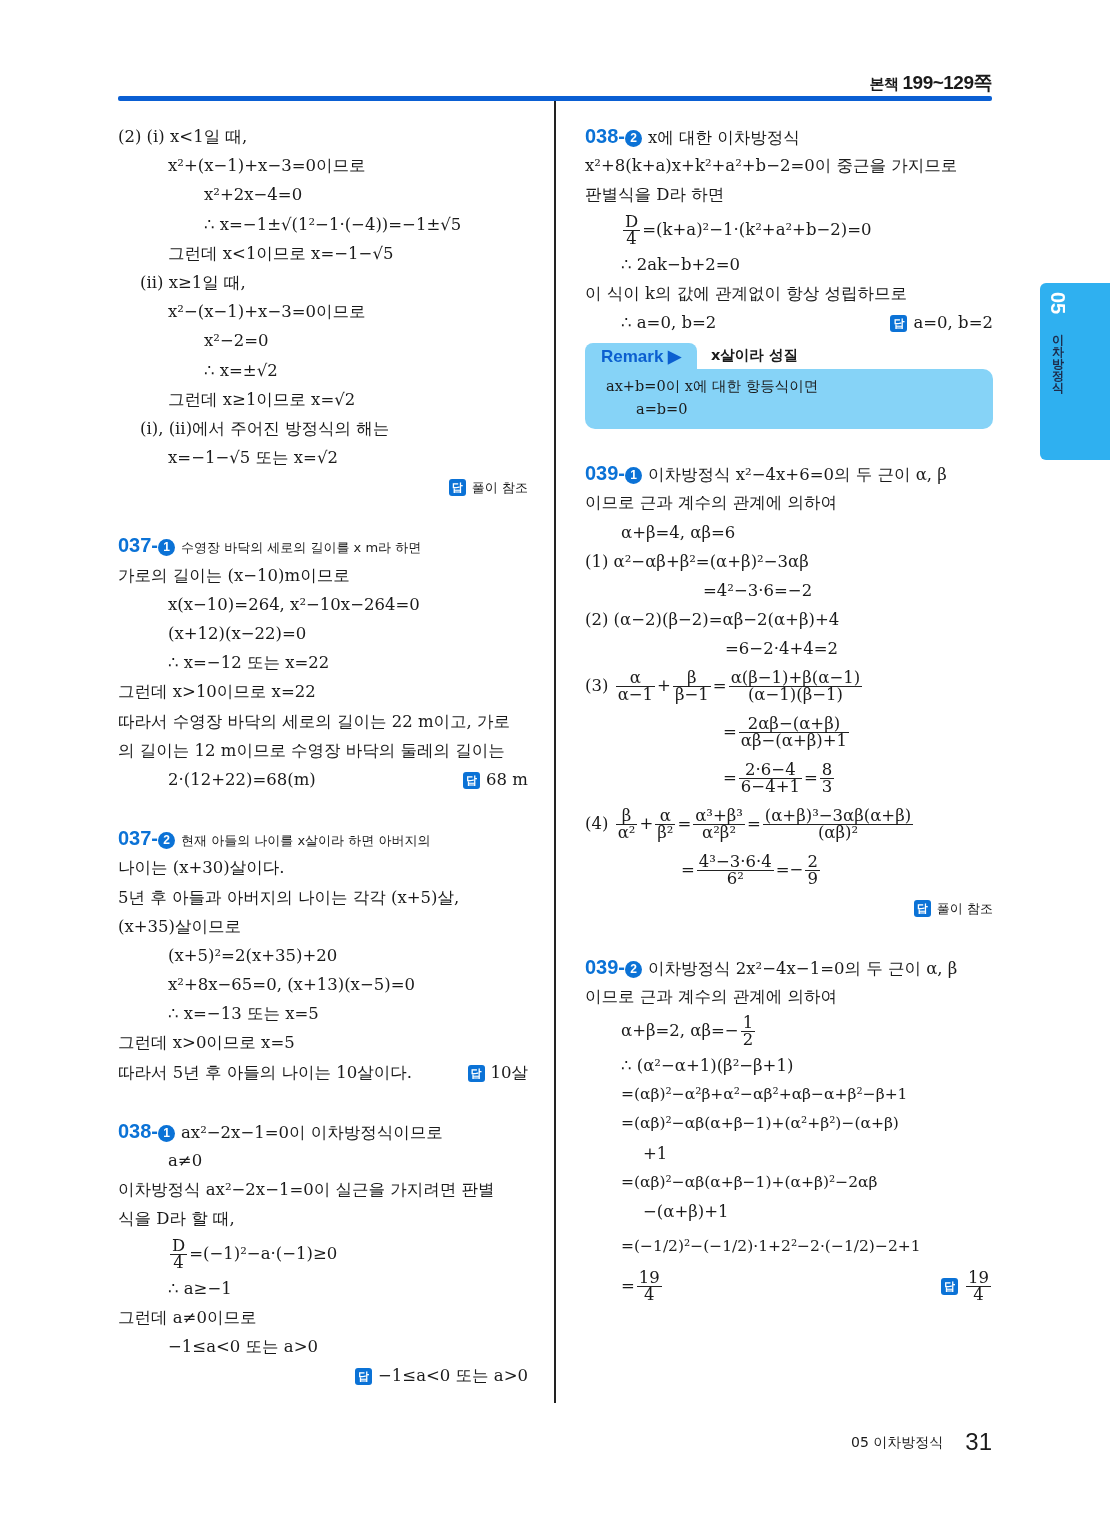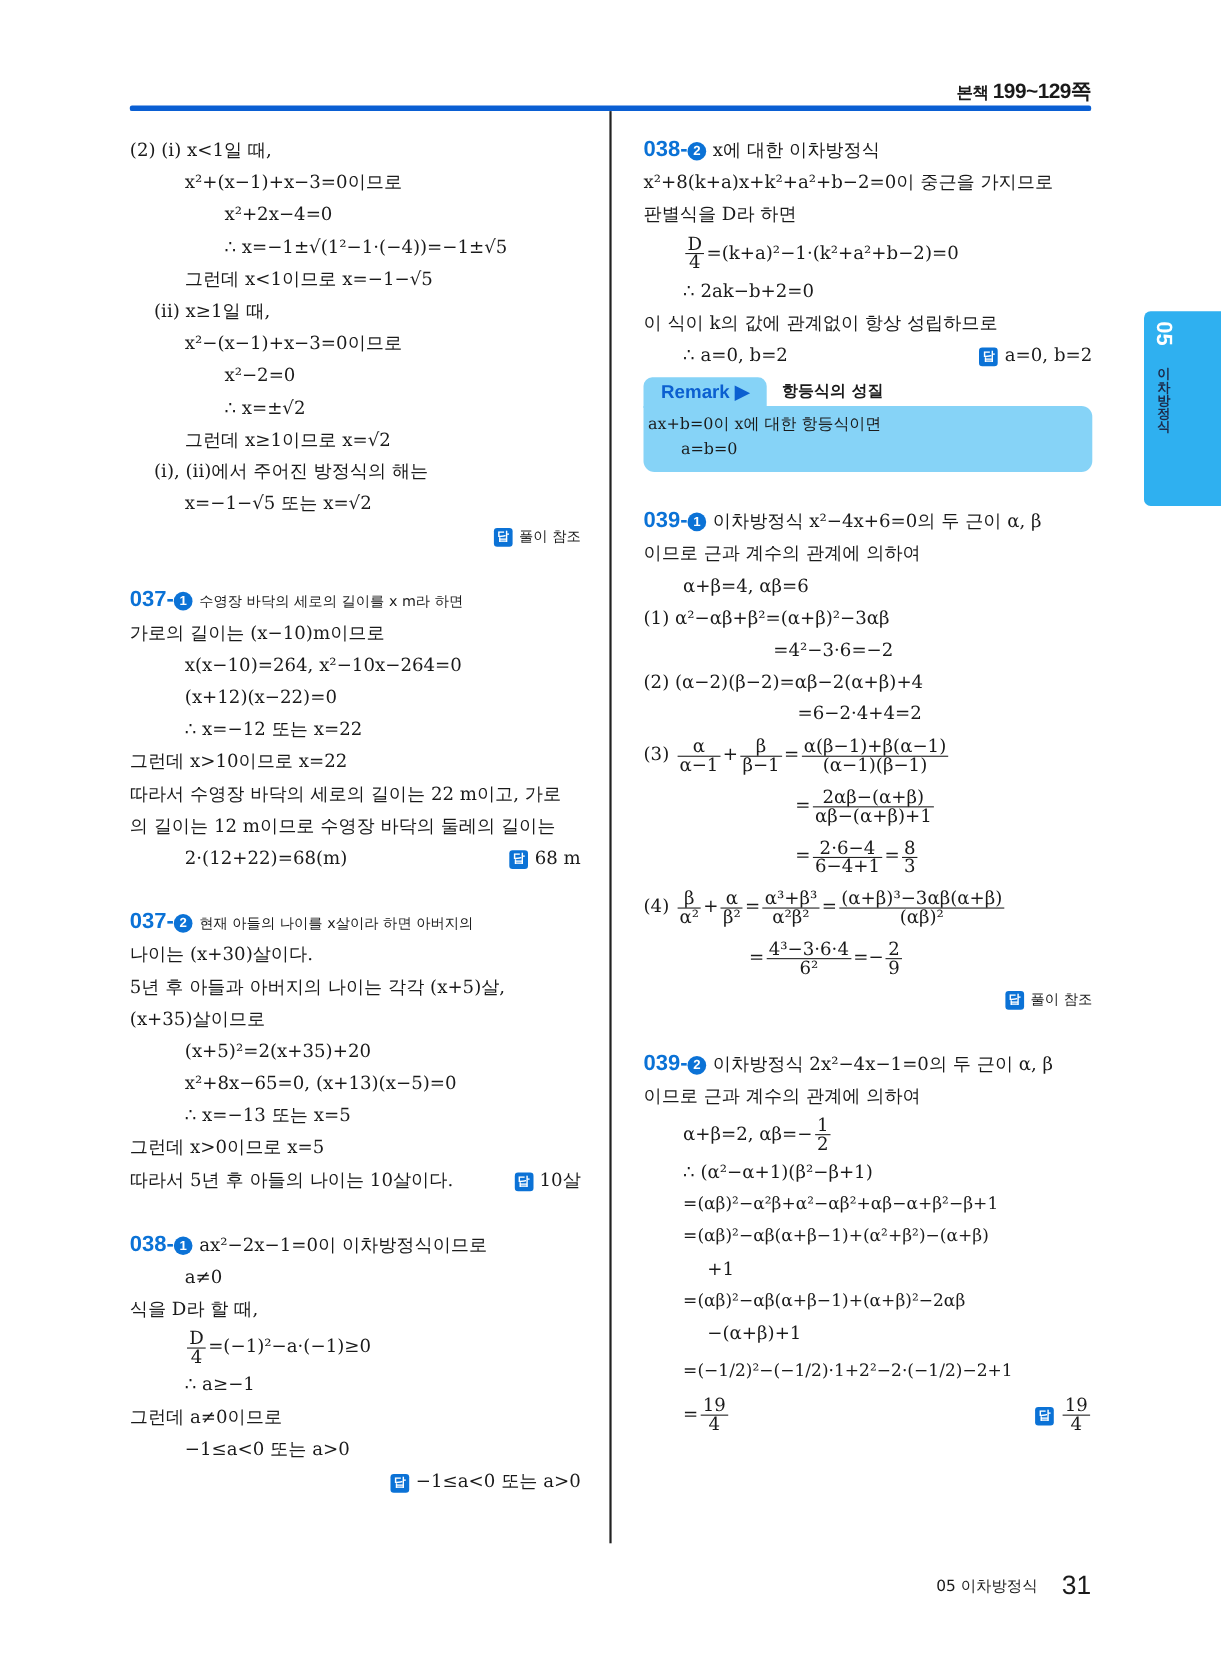--- a/index.html
+++ b/index.html
@@ -60,21 +60,21 @@
     font-family:"Liberation Sans", sans-serif; font-weight:bold; color:#0b5fd0;
     font-size:17px; line-height:28px; padding-left:16px; box-sizing:border-box;
   }
   .remark-title {
     position:absolute; left:126px; top:3px;
     font-family:"DejaVu Sans", sans-serif; font-weight:bold; font-size:14.5px;
   }
   .remark-body {
     position:absolute; left:0; top:26px; width:408px; height:60px;
     background:#86d3f7; border-radius:0 10px 10px 10px; box-sizing:border-box;
-    padding:6px 0 0 4px; font-size:14.5px;
+    padding:6px 0 0 21px; font-size:14.5px;
   }
   .remark-body .line { height:23px; line-height:23px; }
   .side-tab {
     position:absolute; left:1040px; top:283px; width:70px; height:177px;
     background:#2fb0f0; border-radius:6px 0 0 6px;
   }
   .side-tab-text {
     position:absolute; left:1046px; top:292px; writing-mode:vertical-rl;
     font-family:"Liberation Sans", sans-serif; color:#fff; font-weight:bold;
   }
@@ -158,20 +158,21 @@
     </div>
   </div>
 
   <div class="gap"></div>
 
   <div>
     <div class="line">
       <span class="prob"><span>038-</span><span class="circ">1</span></span><span>ax²−2x−1=0이 이차방정식이므로</span>
     </div>
     <div class="line ind2">a≠0</div>
+    <div class="line">이차방정식 ax²−2x−1=0이 실근을 가지려면 판별</div>
     <div class="line">식을 D라 할 때,</div>
     <div class="line tall ind2">
       <span class="frac"><span class="num">D</span><span class="den">4</span></span><span>=(−1)²−a·(−1)≥0</span>
     </div>
     <div class="line ind2">∴ a≥−1</div>
     <div class="line">그런데 a≠0이므로</div>
     <div class="line ind2">−1≤a&lt;0 또는 a&gt;0</div>
     <div class="line">
       <span class="ans"><span class="ans-badge">답</span><span>−1≤a&lt;0 또는 a&gt;0</span></span>
     </div>
@@ -191,21 +192,21 @@
     <div class="line" style="padding-left:36px">∴ 2ak−b+2=0</div>
     <div class="line">이 식이 k의 값에 관계없이 항상 성립하므로</div>
     <div class="line" style="padding-left:36px">
       <span>∴ a=0, b=2</span>
       <span class="ans"><span class="ans-badge">답</span><span>a=0, b=2</span></span>
     </div>
   </div>
 
   <div class="remark">
     <div class="remark-tab">Remark ▶</div>
-    <div class="remark-title">항등식의 성질</div>
+    <div class="remark-title">x살이라 성질</div>
     <div class="remark-body">
       <div class="line">ax+b=0이 x에 대한 항등식이면</div>
       <div class="line" style="padding-left:30px">a=b=0</div>
     </div>
   </div>
 
   <div class="gap"></div>
 
   <div>
     <div class="line">

